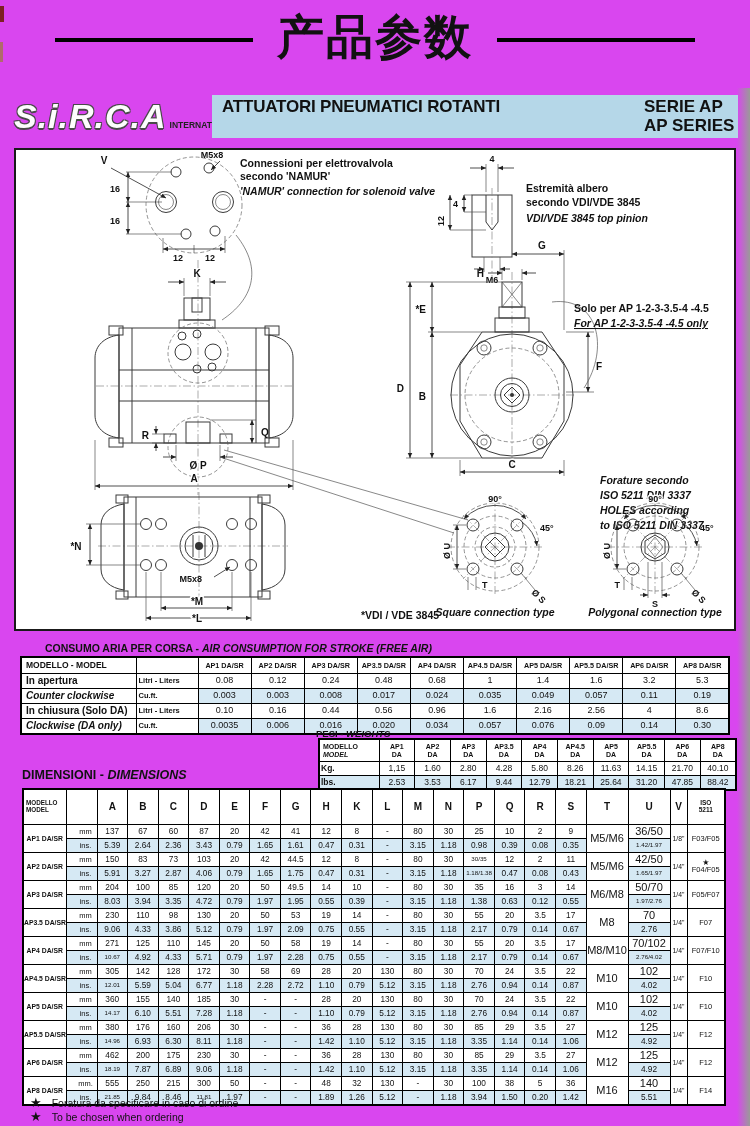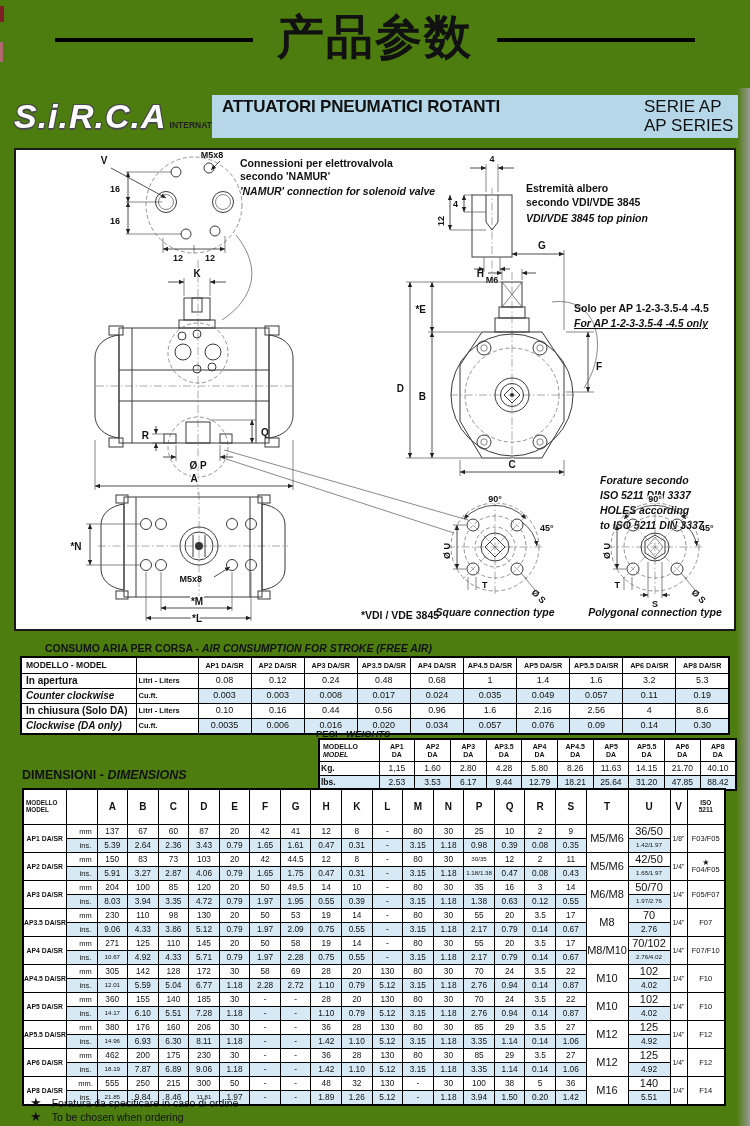--- a/index.html
+++ b/index.html
@@ -1,16 +1,16 @@
 <!DOCTYPE html>
 <html><head>
 <meta charset="utf-8">
 <style>
   html,body{margin:0;padding:0;background:#e8e8e6;}
-  .page{position:relative;width:750px;height:1126px;margin:0 auto;background:#4d7c0f;
+  .page{position:relative;width:750px;height:1126px;margin:0 auto;background:#d946ef;
         font-family:"Liberation Sans",sans-serif;color:#111;overflow:hidden;}
   
   .redmark1{position:absolute;left:0;top:6px;width:4px;height:16px;background:#7d1f24;}
   .redmark2{position:absolute;left:0;top:42px;width:3px;height:20px;background:#b06a6d;}
   .edge-shadow{position:absolute;right:0;top:88px;width:13px;height:1038px;
                background:linear-gradient(to right,rgba(255,255,255,0),#9a9a98);}
   
   .cn-title{position:absolute;left:0;top:6px;width:750px;text-align:center;
             font-size:47px;font-weight:bold;letter-spacing:2px;}
   .rule{position:absolute;top:38px;height:4px;background:#000;}
@@ -19,21 +19,21 @@
   .logo{position:absolute;left:14px;top:99px;white-space:nowrap;}
   .logo-text{display:inline-block;font-style:italic;font-weight:bold;font-size:34px;
              letter-spacing:1px;color:#fdfdfd;line-height:1;
              text-shadow:-1px -1px 0 #4a4a4a,1px -1px 0 #4a4a4a,-1px 1px 0 #4a4a4a,1px 1px 0 #4a4a4a,0 2px 0 #4a4a4a;}
   .logo-sub{display:inline-block;font-size:8.5px;font-weight:bold;color:#222;margin-left:3px;}
   .logo-sub .srl{font-size:6.5px;}
   .banner{position:absolute;left:212px;top:95px;width:518px;height:43px;background:#b5d7e8;padding-left:8px;}
   .banner .it,.banner .en{position:absolute;left:10px;font-size:17px;font-weight:bold;
                           letter-spacing:-0.2px;white-space:nowrap;}
   .banner .it{top:2px;} .banner .en{top:21px;}
-  .banner .series-it,.banner .series-en{position:absolute;left:432px;font-size:17px;font-weight:normal;white-space:nowrap;text-align:center;}
+  .banner .series-it,.banner .series-en{position:absolute;left:432px;font-size:17px;font-weight:bold;white-space:nowrap;text-align:center;}
   .banner .series-it{top:2px;} .banner .series-en{top:21px;}
   
   .draw-box{position:absolute;left:14px;top:148px;width:718px;height:479px;border:2px solid #1a1a1a;background:#fff;}
   svg text{font-family:"Liberation Sans",sans-serif;fill:#111;}
   .ln{stroke:#3a3a3a;stroke-width:1;fill:none;}
   .thin{stroke:#555;stroke-width:0.7;fill:none;}
   .dsh{stroke:#777;stroke-width:0.8;fill:none;stroke-dasharray:4,2.5;}
   .ctr{stroke:#888;stroke-width:0.7;fill:none;stroke-dasharray:8,2.5,1.5,2.5;}
   .dim{stroke:#222;stroke-width:0.8;fill:none;}
   .lbl{font-size:10px;font-weight:bold;}

